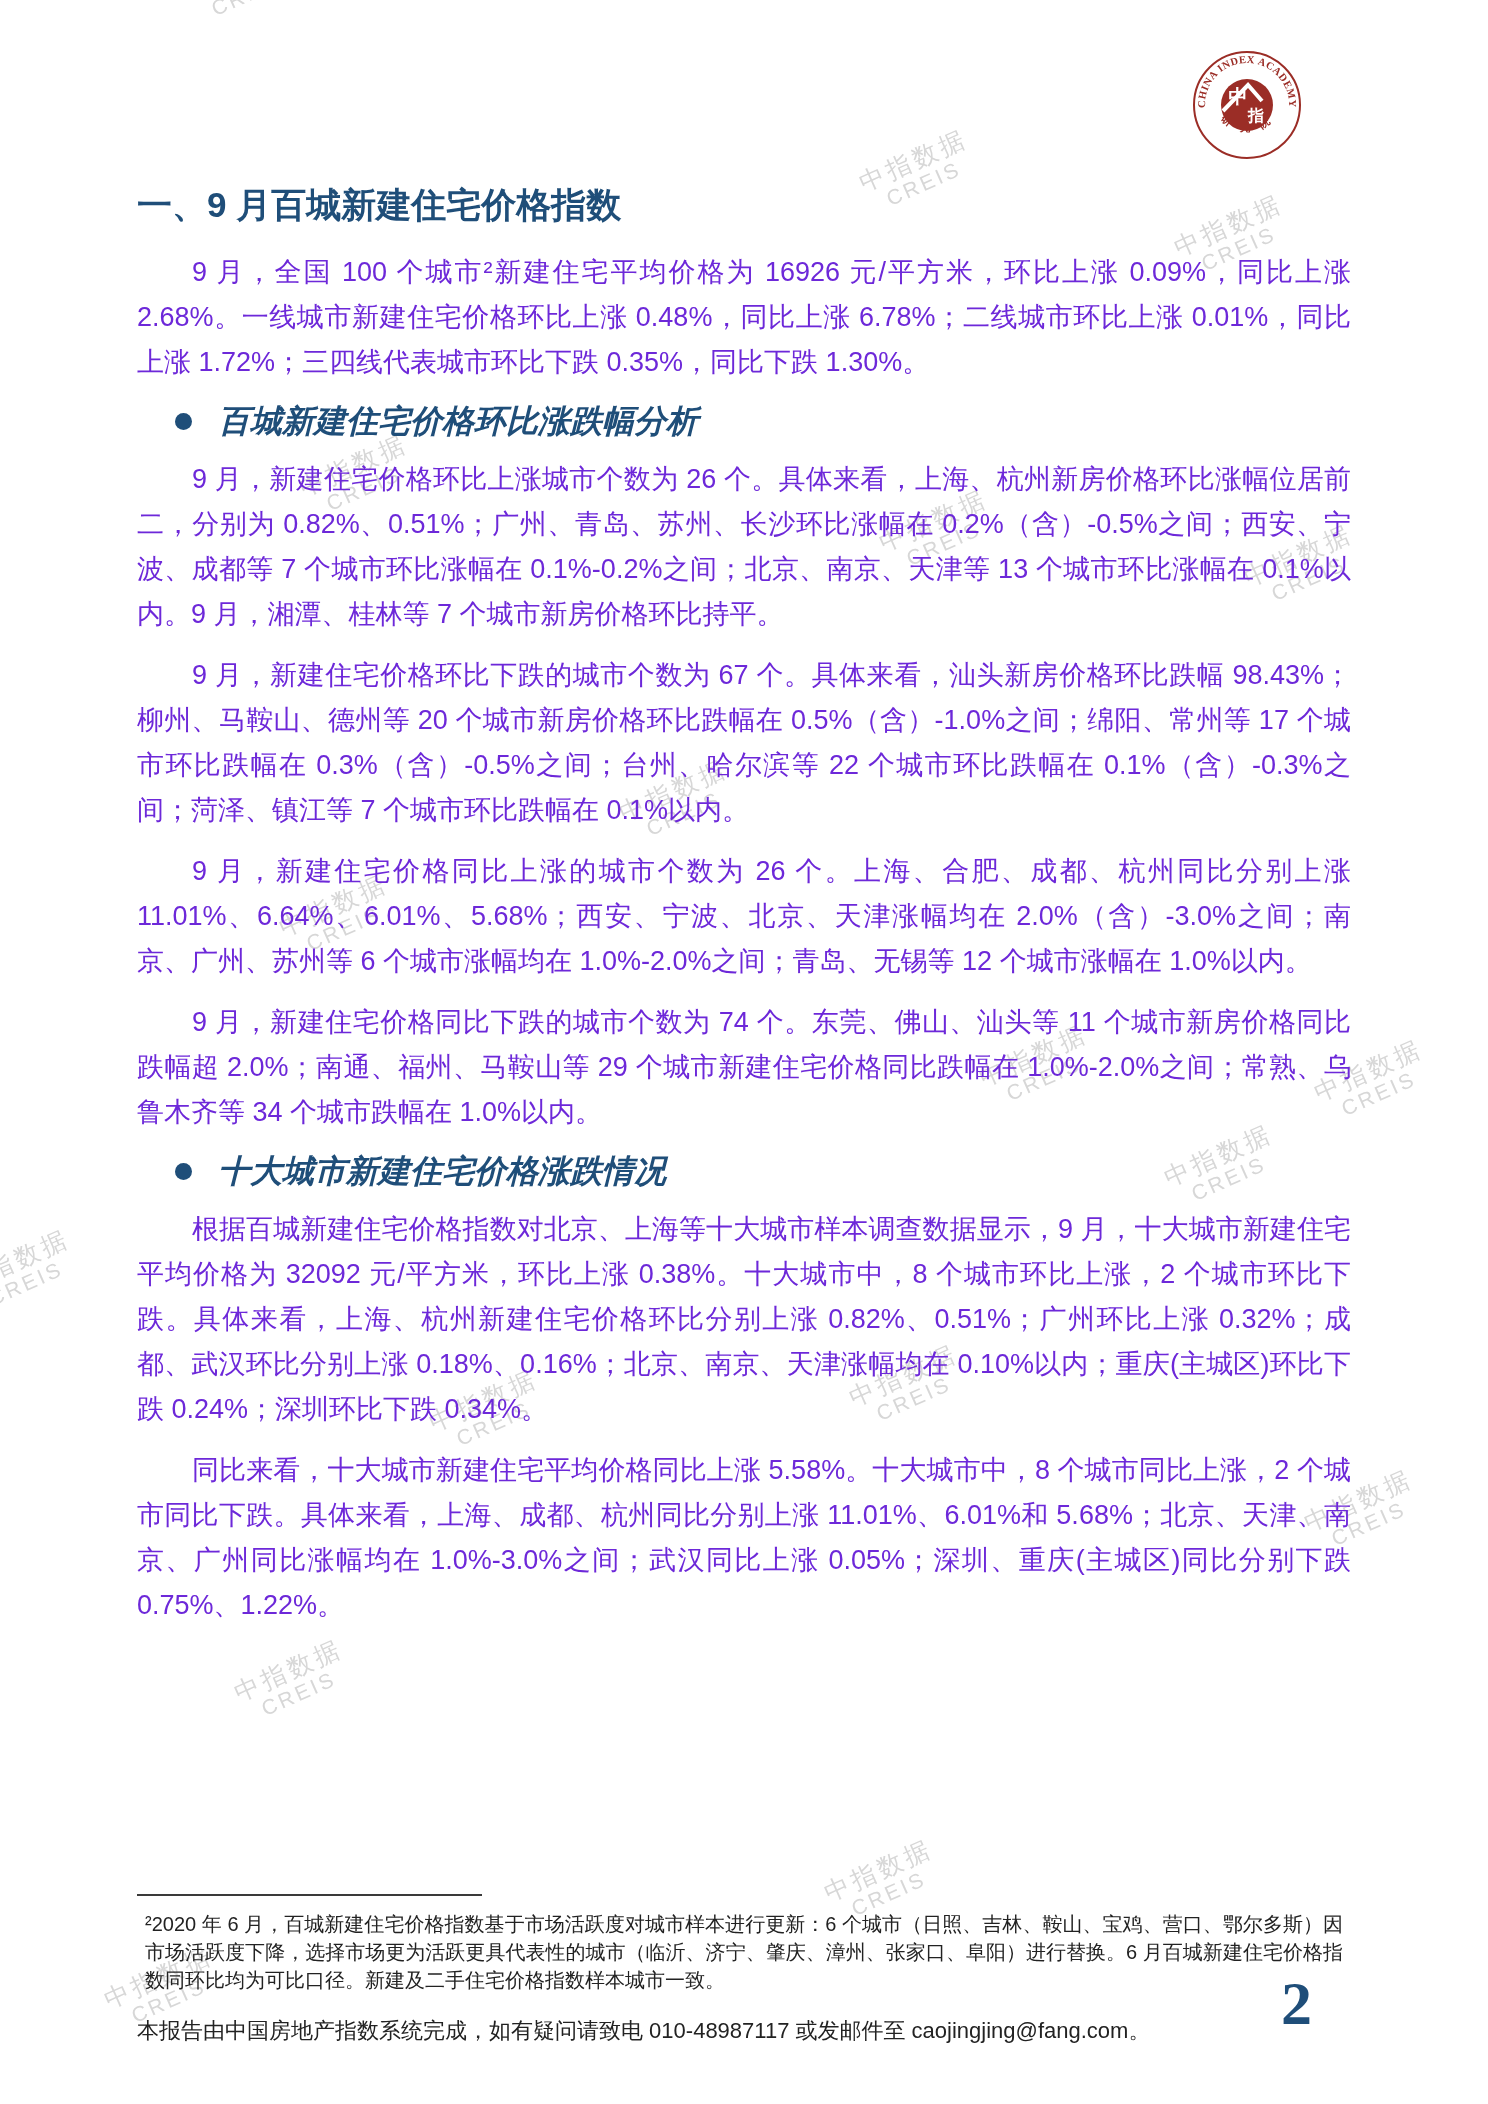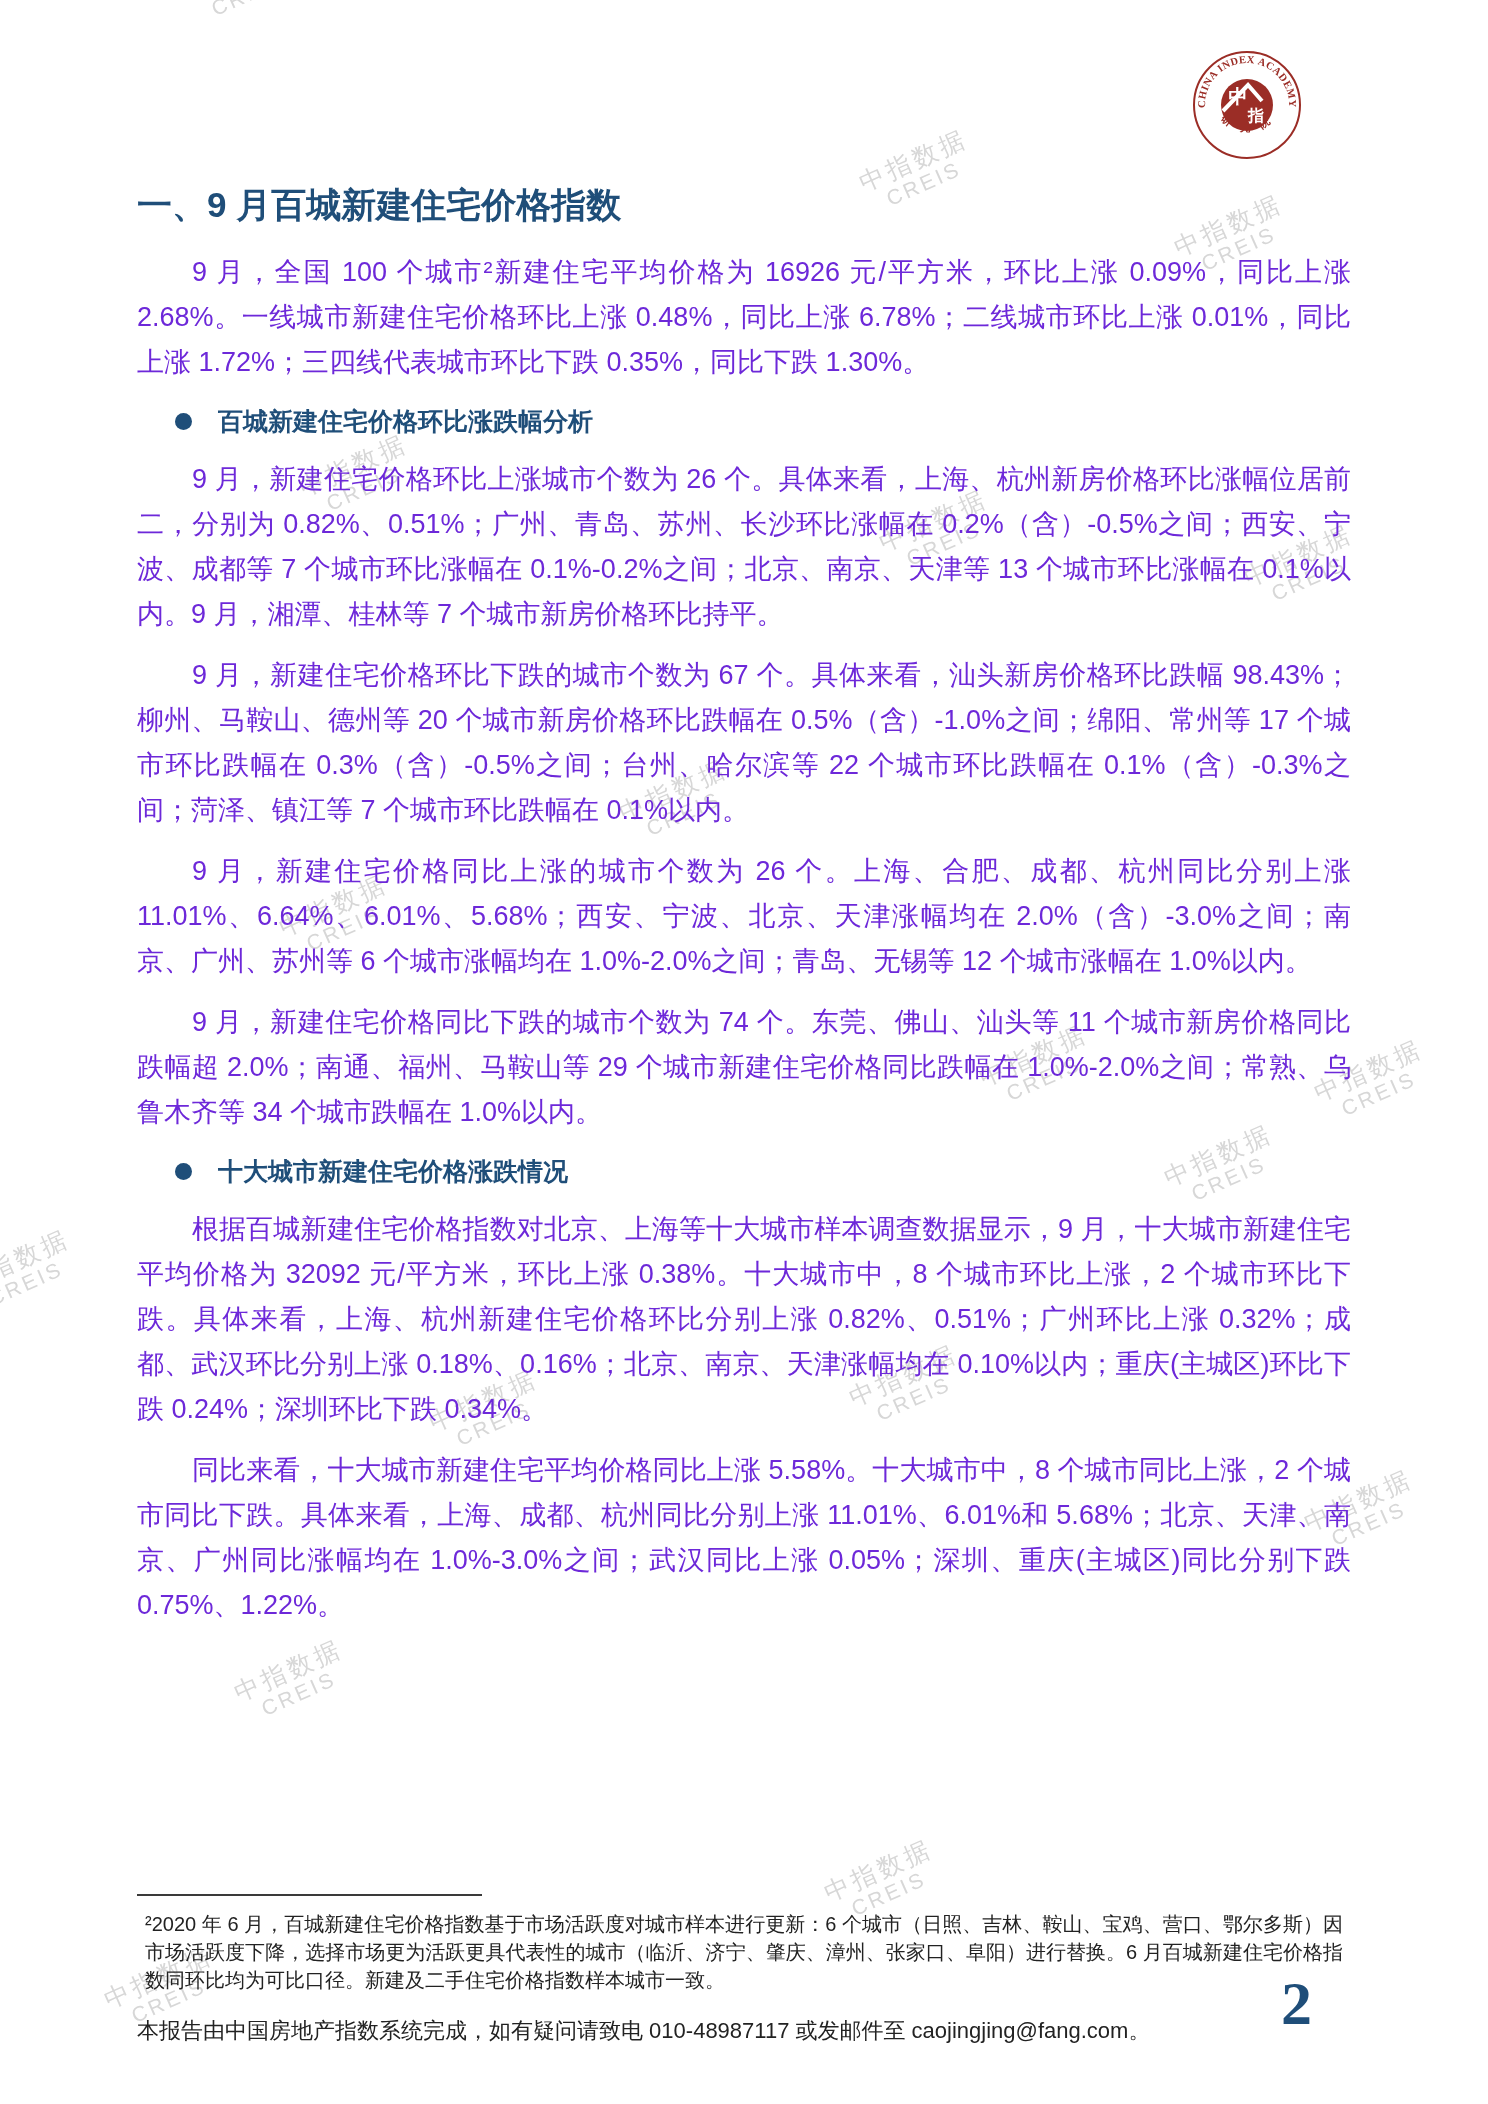--- a/index.html
+++ b/index.html
@@ -22,21 +22,21 @@
   .content{position:absolute;left:137px;top:182px;width:1214px;}
   .section-title{
     margin:0 0 22px 0;font-size:35px;line-height:46px;font-weight:bold;color:#1F4E79;
   }
   .body-para{
     margin:0 0 16px 0;font-size:27px;line-height:45px;color:#6d28d9;
     text-align:justify;text-indent:55px;
   }
   .bullet-row{display:flex;align-items:center;margin:6px 0 16px 0;padding-left:38px;}
   .bullet-dot{width:17px;height:17px;border-radius:50%;background:#1F4E79;margin-right:26px;flex:none;}
-  .bullet-text{font-size:25px;line-height:40px;font-weight:bold;color:#1F4E79;}
+  .bullet-text{font-size:32px;line-height:40px;font-weight:bold;color:#1F4E79;font-style:italic;}
 
   
   .footnote{position:absolute;left:137px;top:1894px;width:1214px;}
   .footnote-rule{width:345px;height:0;border-top:2px solid #3a3a3a;margin:0 0 14px 0;}
   .footnote-text{font-size:20px;line-height:28px;text-align:justify;color:#222222;margin:8px;}
 
   
   .footer-line{position:absolute;left:137px;top:2016px;width:1150px;font-size:22px;line-height:30px;color:#222222;}
   .page-number{
     position:absolute;left:1281px;top:1972px;font-family:"Liberation Serif","DejaVu Serif",serif;

